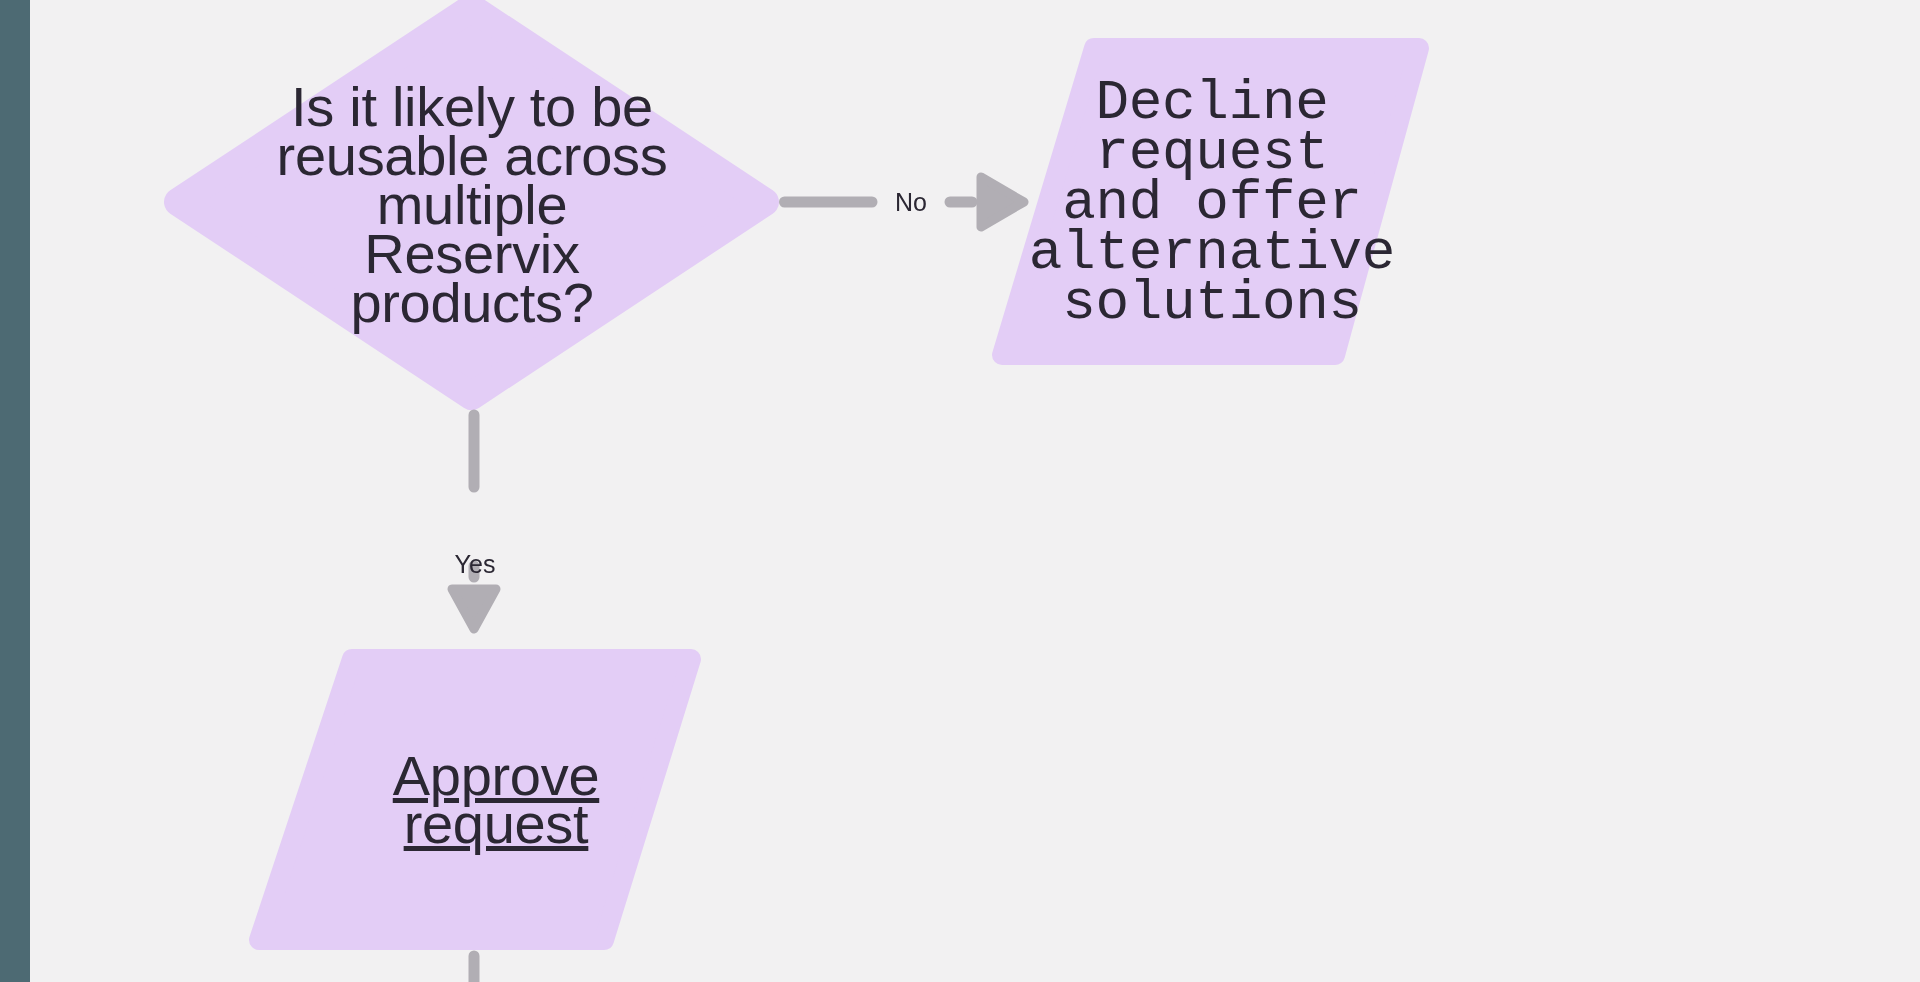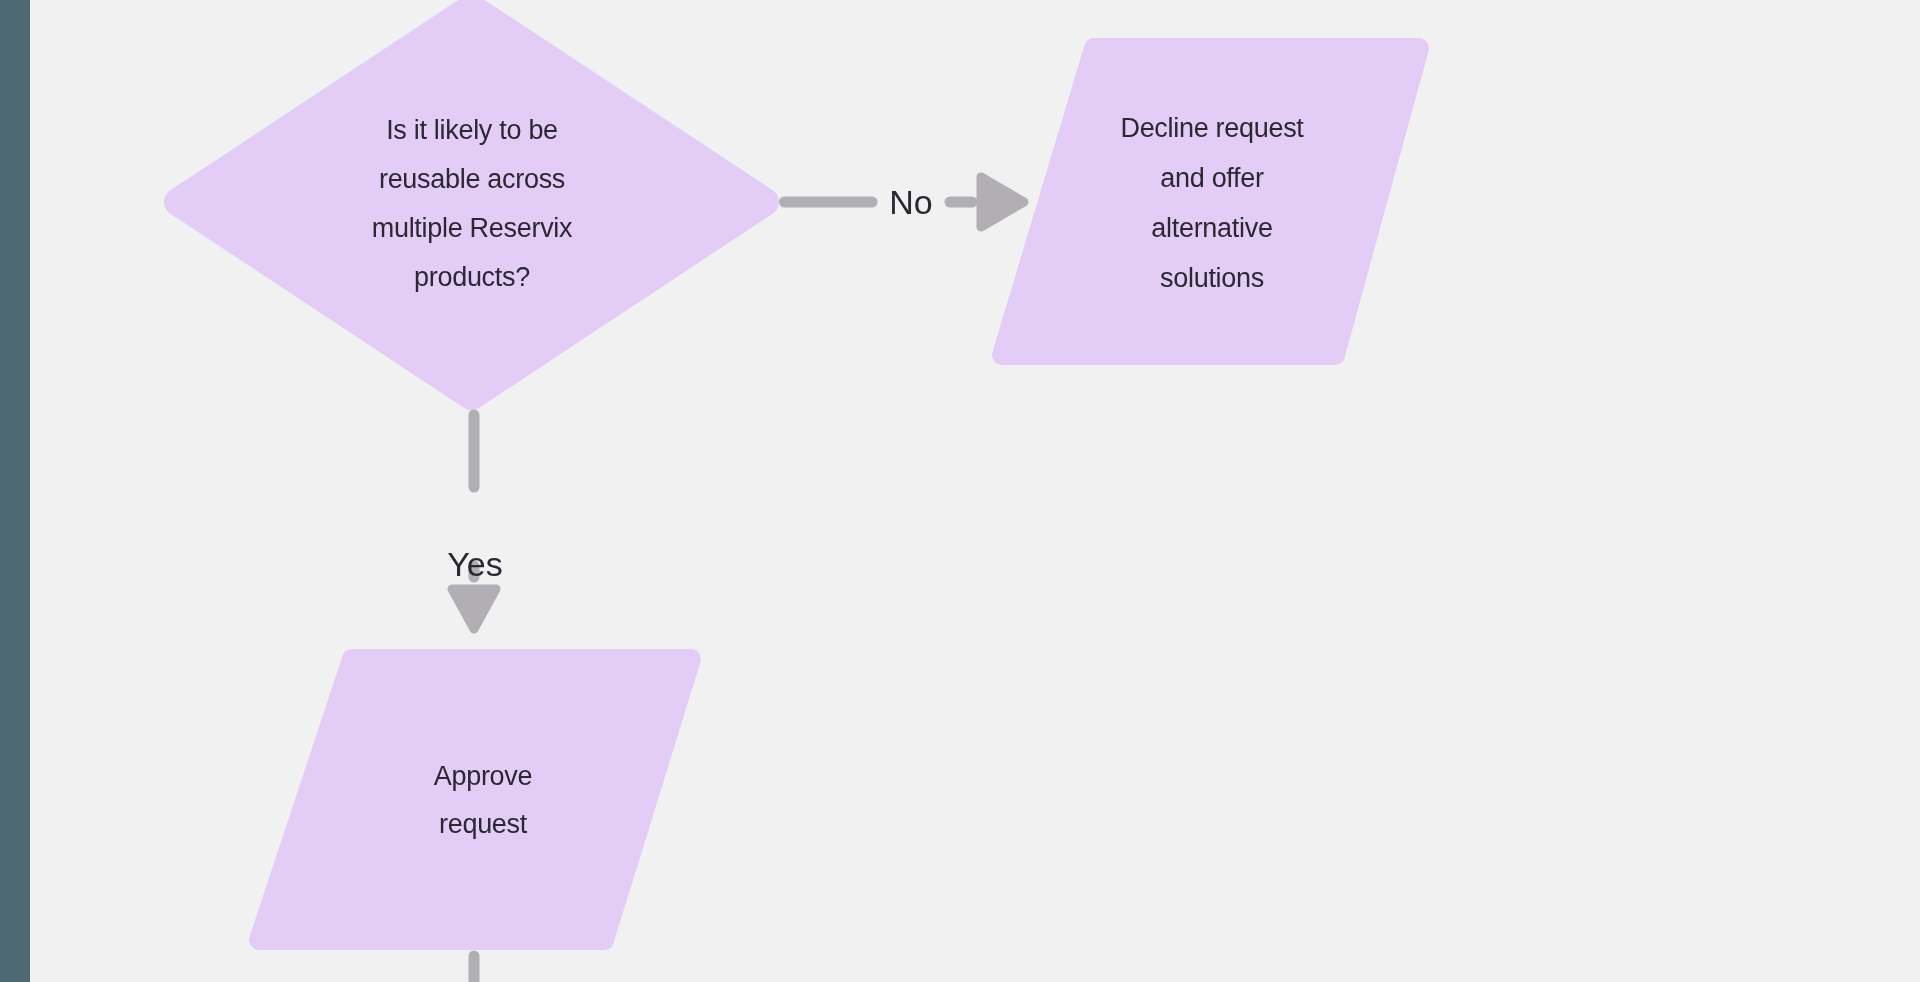--- a/index.html
+++ b/index.html
@@ -52,39 +52,39 @@
     stroke-linejoin: round;
   }
   .node-text {
     position: absolute;
     display: flex;
     align-items: center;
     justify-content: center;
     text-align: center;
     white-space: pre-line;
     color: var(--text);
-    font-size: 27px;
+    font-size: 56px;
     line-height: 49px;
     letter-spacing: -0.3px;
     z-index: 2;
   }
   .edge-label {
     position: absolute;
     display: flex;
     align-items: center;
     justify-content: center;
     text-align: center;
     color: var(--text);
-    font-size: 34px;
+    font-size: 25px;
     line-height: 40px;
     z-index: 2;
   }
   .decision-text   { left: 262px; top: 104px; width: 420px; height: 200px; }
-  .decline-text    { left: 1052px; top: 100px; width: 320px; height: 206px; line-height: 50px; }
-  .approve-text    { left: 323px; top: 752px; width: 320px; height: 96px; line-height: 48px; }
+  .decline-text    { left: 1052px; top: 100px; width: 320px; height: 206px; line-height: 50px; font-family: Liberation Mono, monospace; }
+  .approve-text    { left: 336px; top: 752px; width: 320px; height: 96px; line-height: 48px; text-decoration: underline; }
   .no-label-box    { left: 866px; top: 182px; width: 90px; height: 40px; }
   .yes-label-box   { left: 430px; top: 508px; width: 90px; height: 40px; margin-top: 36px; }
 </style>
 </head>
 <body>
 
 <div class="canvas">
 
   <div class="sidebar-strip"></div>
 

